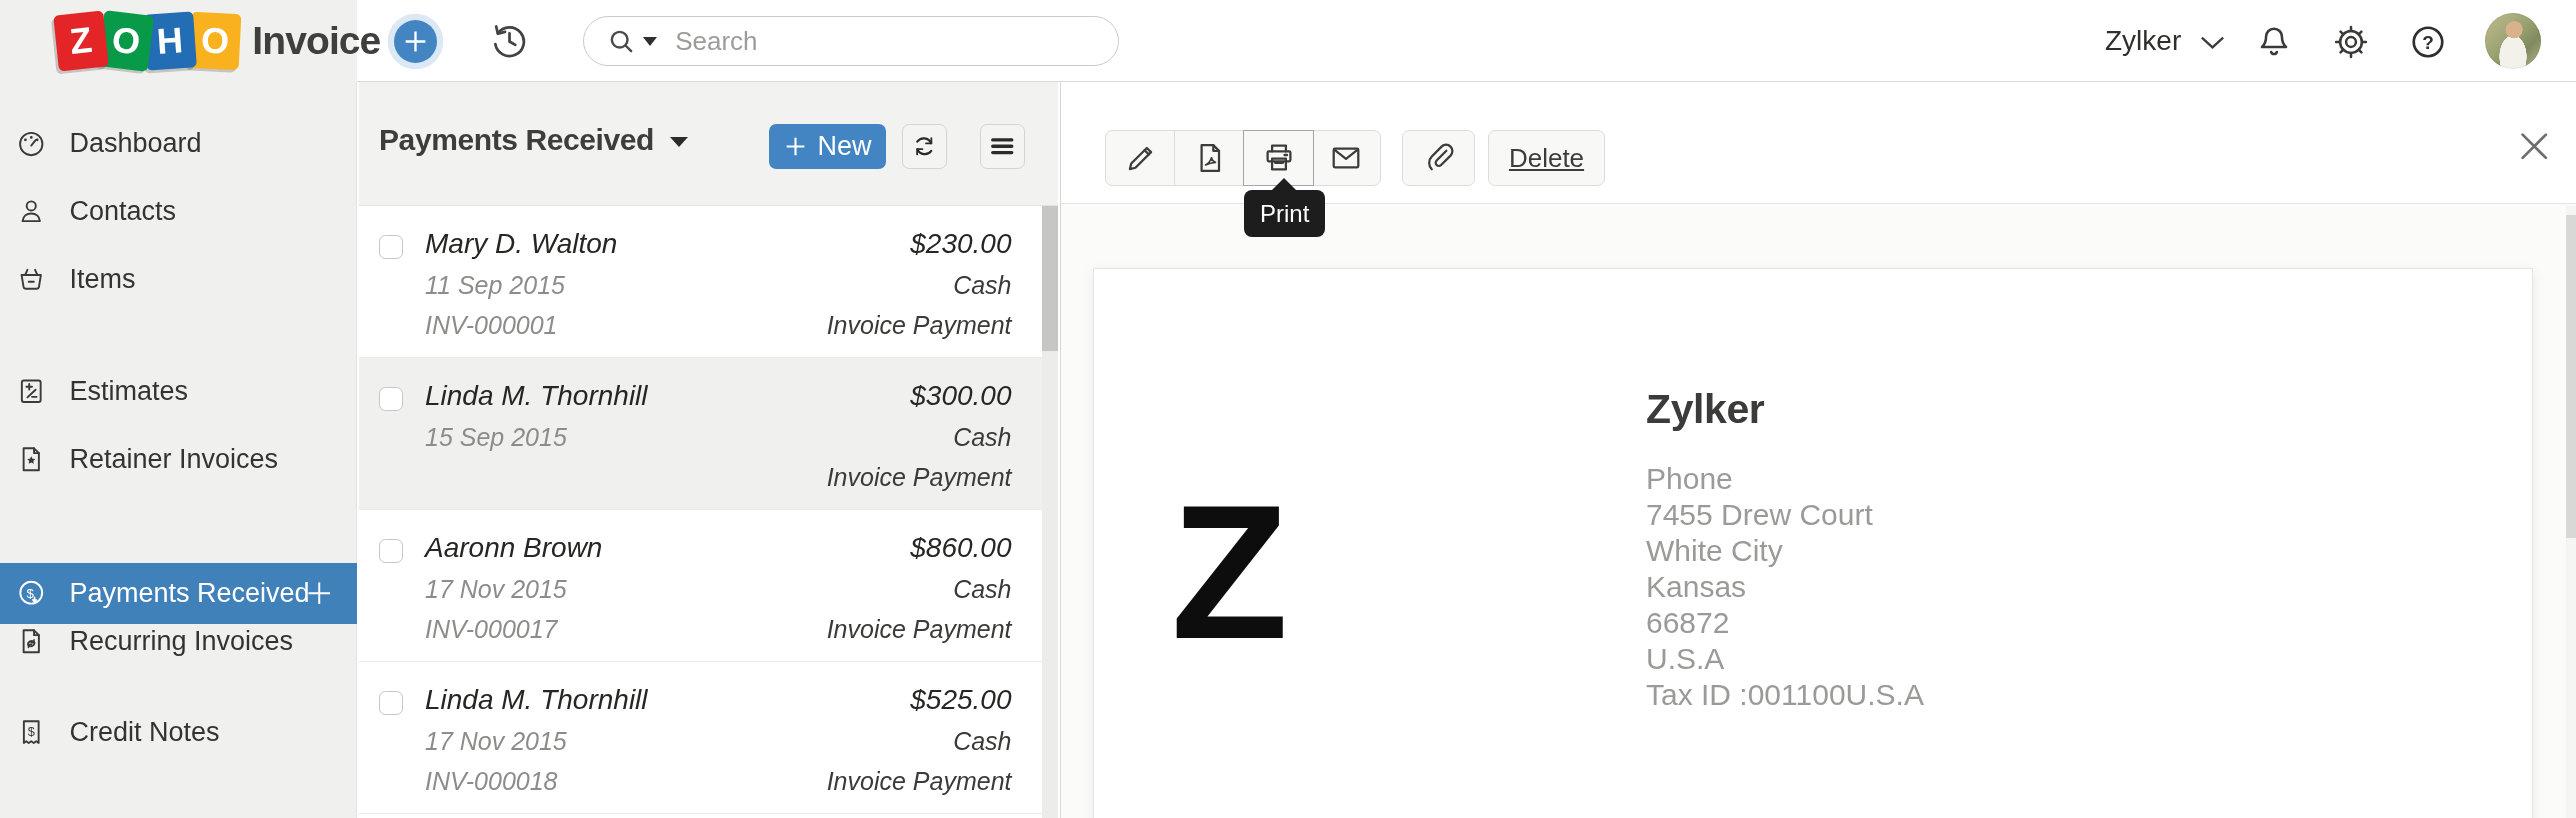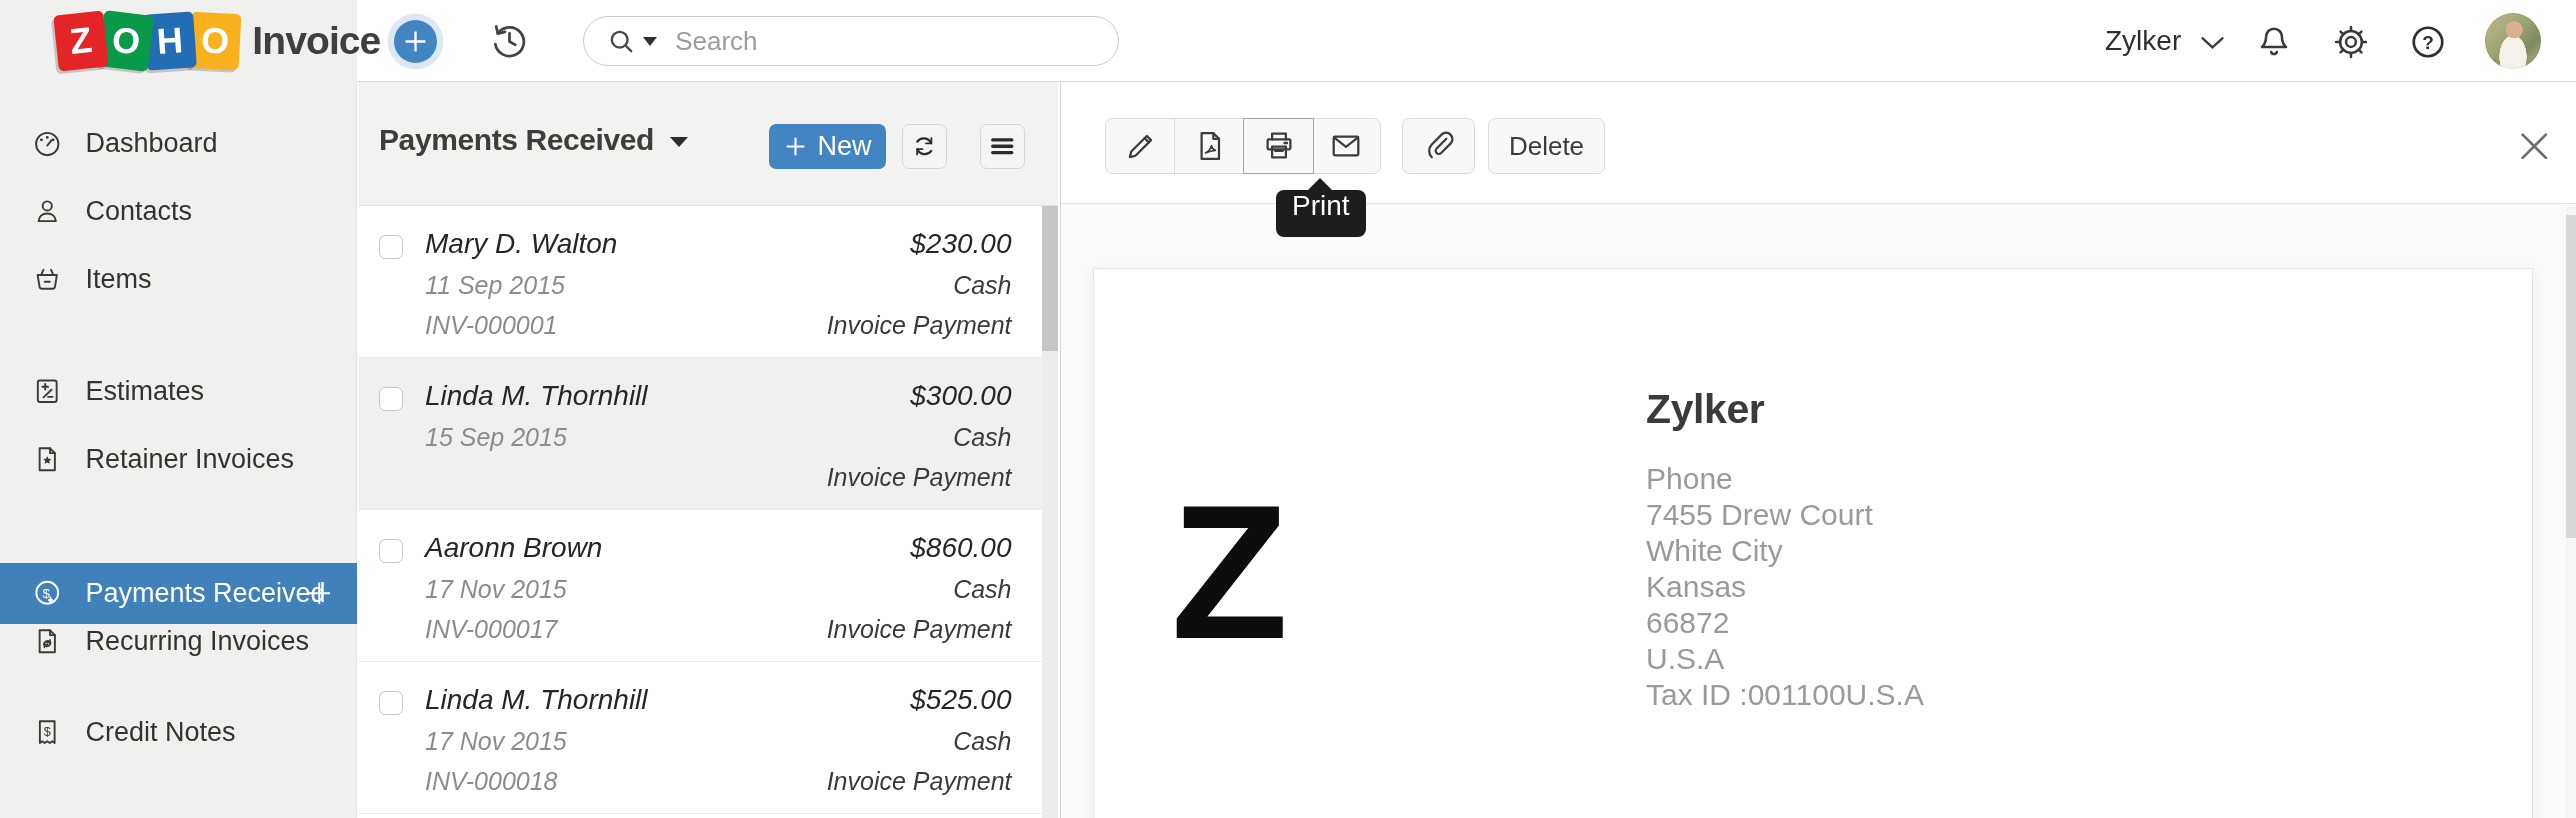--- a/index.html
+++ b/index.html
@@ -39,21 +39,21 @@
   .top-icon { position:absolute; top:23px; width:38px; height:38px; cursor:pointer; }
   .avatar { position:absolute; left:2485px; top:12.6px; width:56px; height:56px; border-radius:50%; overflow:hidden; cursor:pointer;
             background:
               radial-gradient(circle at 52% 30%, #d8b28c 0 17%, rgba(0,0,0,0) 18%),
               radial-gradient(ellipse at 50% 78%, #f4f1ea 0 34%, rgba(0,0,0,0) 35%),
               linear-gradient(135deg, #c4bb92 0%, #9aa371 45%, #7e8a5f 70%, #b8b890 100%);
             box-shadow: inset 0 0 0 0.9px rgba(0,0,0,0.08); }
 
   
   .sidebar { position:absolute; left:0; top:82px; width:357px; height:736px; background:#f0f0ee; border-right:1.8px solid #e3e3e1; }
-  .nav-item { position:absolute; left:0; width:357px; height:61px; display:flex; align-items:center; padding-left:32px; cursor:pointer; color:#33342f; }
+  .nav-item { position:absolute; left:0; width:357px; height:61px; display:flex; align-items:center; padding-left:16px; cursor:pointer; color:#33342f; }
   .nav-item .nav-ic { width:30.5px; height:30.5px; margin-right:23px; flex:none; color:#3a3a36; }
   .nav-item .nav-label { font-size:27px; white-space:nowrap; }
   .nav-item.selected { background:#4181ba; color:#fff; }
   .nav-item.selected .nav-ic { color:#fff; }
   .nav-plus { position:absolute; right:23px; top:15.2px; }
   .nav-plus svg { stroke:#fff; stroke-width:2.2; }
   .nav-ic svg { width:30.5px; height:30.5px; stroke:currentColor; fill:none; stroke-width:1.5; stroke-linecap:round; stroke-linejoin:round; }
 
   
   .list-panel { position:absolute; left:359px; top:82px; width:699px; height:736px; background:#fff; }
@@ -79,30 +79,30 @@
   .row-mode { position:absolute; right:30.5px; top:65px; font-size:25px; color:#3a3a38; }
   .row-ref { position:absolute; left:66px; top:105px; font-size:25px; color:#8c8c8a; }
   .row-type { position:absolute; right:30.5px; top:105px; font-size:25px; color:#3a3a38; }
 
   .list-scroll { position:absolute; left:683px; top:124px; width:16px; height:612px; background:#ececea; }
   .list-scroll .thumb { position:absolute; left:0; top:0; width:16px; height:145px; background:#c6c6c4; }
 
   
   .detail { position:absolute; left:1060px; top:82px; width:1516px; height:736px; background:#fbfbf9; border-left:1.8px solid #d7d7d5; }
   .detail-toolbar { position:absolute; left:0; top:0; width:1516px; height:122px; background:#fff; border-bottom:1.8px solid #e4e4e2; }
-  .tb-btn { position:absolute; top:36px; height:56px; background:#f8f8f6; border:1.8px solid #dcdcda; display:flex; align-items:center; justify-content:center; cursor:pointer; }
+  .tb-btn { position:absolute; top:48px; height:56px; background:#f8f8f6; border:1.8px solid #dcdcda; display:flex; align-items:center; justify-content:center; cursor:pointer;text-decoration:underline; }
   .tb-btn svg { stroke:#3c3c3a; fill:none; stroke-width:1.5; stroke-linecap:round; stroke-linejoin:round; width:36px; height:36px; }
   .tb-edit { left:44px; width:71px; border-radius:7.2px 0 0 7.2px; }
   .tb-pdf  { left:113px; width:71px; }
   .tb-print{ left:182px; width:71px; border-color:#a5a5a3; z-index:2; }
   .tb-mail { left:251px; width:71px; border-radius:0 7.2px 7.2px 0; margin-left:-1.8px; }
   .tb-clip { left:341px; width:73px; border-radius:7.2px; }
   .tb-delete { left:427px; width:117px; border-radius:7.2px; font-size:26px; color:#3c3c3a; }
   .tooltip { position:absolute; left:183px; top:108px; min-width:74px; height:47px; background:#1d1d1d; border-radius:8px;
-             color:#fff; font-size:28px; display:flex; align-items:flex-start; justify-content:center; padding:0 16px; z-index:5;margin-left:32px; }
+             color:#fff; font-size:24px; display:flex; align-items:center; justify-content:center; padding:0 16px; z-index:5; }
   .tooltip:before { content:""; position:absolute; left:50%; top:-11.7px; margin-left:-12.6px; width:0; height:0;
                     border-left:12.6px solid transparent; border-right:12.6px solid transparent; border-bottom:12.6px solid #1d1d1d; }
   .close-x { position:absolute; left:1458px; top:49px; width:30.5px; height:30.5px; cursor:pointer; }
   .close-x svg { stroke:#6e6e6c; stroke-width:3; stroke-linecap:round; }
 
   .sheet { position:absolute; left:32px; top:186px; width:1440px; height:681px; background:#fff;
            border:0.9px solid #e5e5e3; box-shadow:0 2.7px 12.6px rgba(0,0,0,0.07); }
   .sheet-logo { position:absolute; left:77px; top:231px; font-size:192px; line-height:143px; font-weight:bold; color:#0d0d0d; }
   .sheet-org { position:absolute; left:552px; top:117px; font-size:41px; font-weight:bold; color:#3b3c39; letter-spacing:-0.4px; }
   .sheet-address { position:absolute; left:552px; top:192px; font-size:30px; color:#9a9a98; line-height:36px; }

